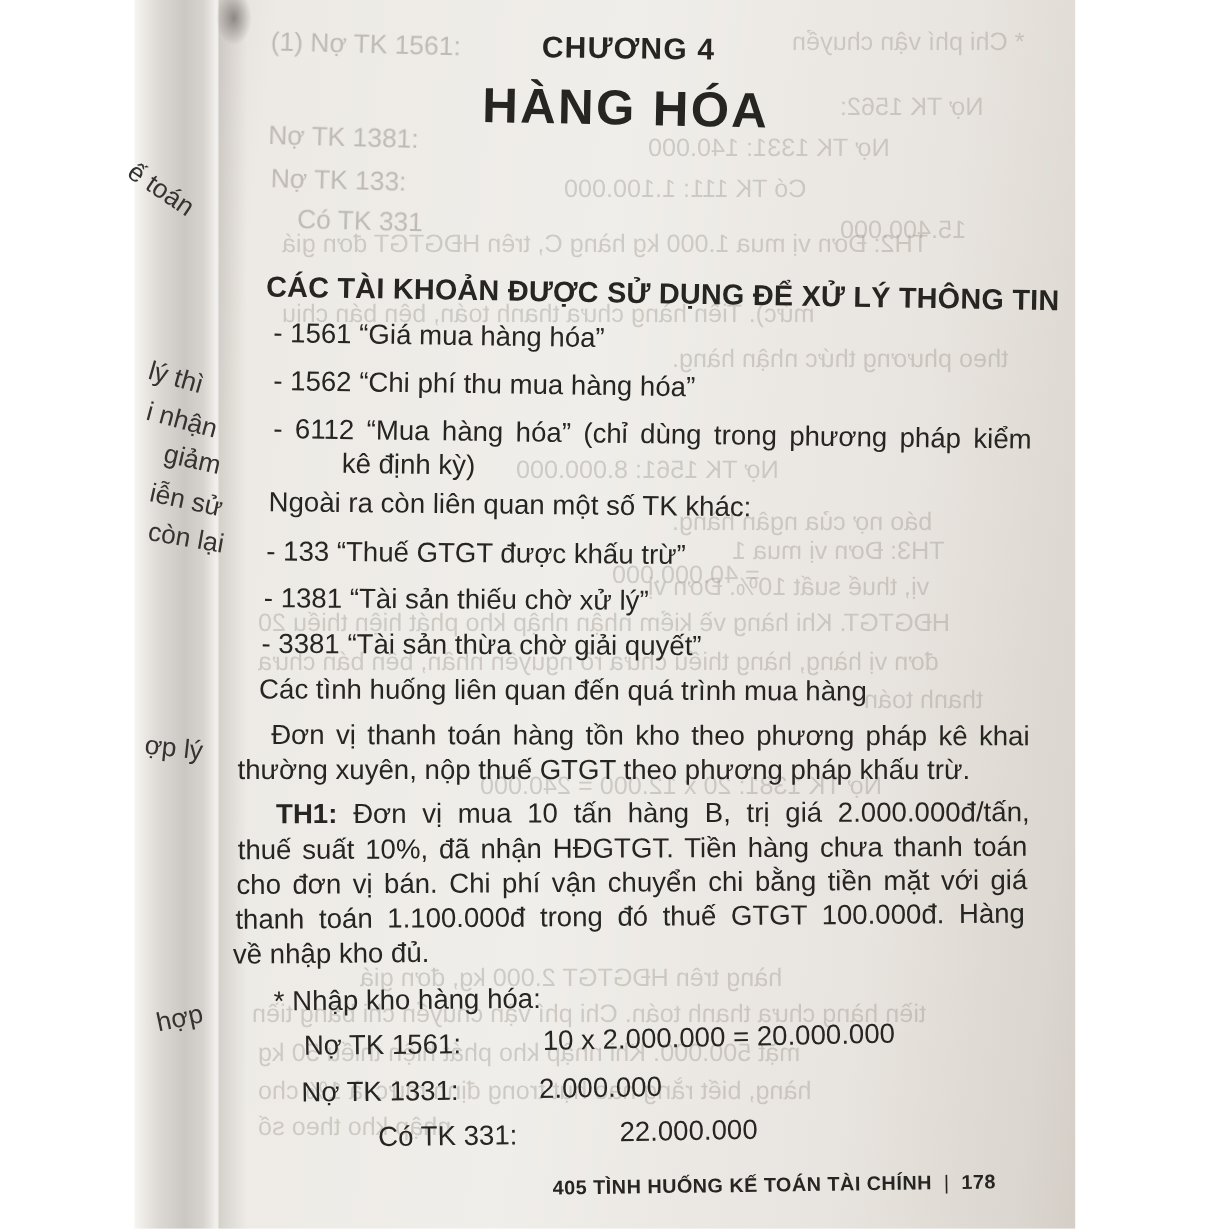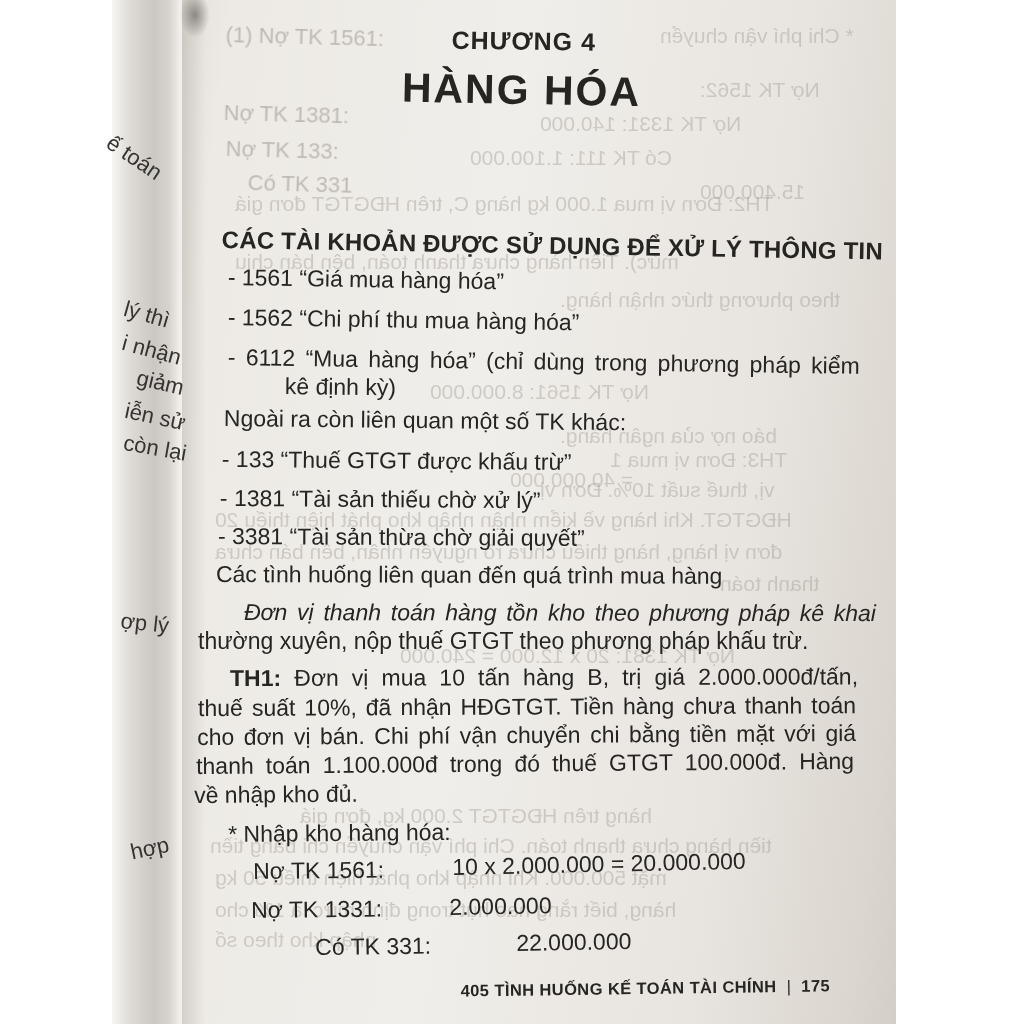--- a/index.html
+++ b/index.html
@@ -88,34 +88,34 @@
   <div class="t j" style="left:228px;top:343px;width:632px;transform:rotate(0.8deg);">- 6112 “Mua hàng hóa” (chỉ dùng trong phương pháp kiểm</div>
   <div class="t" style="left:285px;top:372px;transform:rotate(0.75deg);">kê định kỳ)</div>
 
   <div class="t" style="left:224px;top:404px;transform:rotate(0.6deg);">Ngoài ra còn liên quan một số TK khác:</div>
   <div class="t" style="left:222px;top:445px;transform:rotate(0.5deg);">- 133 “Thuế GTGT được khấu trừ”</div>
   <div class="t" style="left:220px;top:484px;transform:rotate(0.4deg);">- 1381 “Tài sản thiếu chờ xử lý”</div>
   <div class="t" style="left:218px;top:522px;transform:rotate(0.3deg);">- 3381 “Tài sản thừa chờ giải quyết”</div>
 
   <div class="t" style="left:216px;top:560px;transform:rotate(0.2deg);">Các tình huống liên quan đến quá trình mua hàng</div>
 
-  <div class="t j" style="left:244px;top:598px;width:632px;transform:rotate(0.1deg);font-style:italic;">Đơn vị thanh toán hàng tồn kho theo phương pháp kê khai</div>
+  <div class="t j" style="left:226px;top:598px;width:632px;transform:rotate(0.1deg);">Đơn vị thanh toán hàng tồn kho theo phương pháp kê khai</div>
   <div class="t" style="left:198px;top:627px;">thường xuyên, nộp thuế GTGT theo phương pháp khấu trừ.</div>
 
   <div class="t j" style="left:230px;top:664px;width:628px;transform:rotate(-0.15deg);"><span class="case-label">TH1:</span> <span>Đơn vị mua 10 tấn hàng B, trị giá 2.000.000đ/tấn,</span></div>
   <div class="t j" style="left:198px;top:694px;width:658px;transform:rotate(-0.25deg);">thuế suất 10%, đã nhận HĐGTGT. Tiền hàng chưa thanh toán</div>
   <div class="t j" style="left:197px;top:723px;width:659px;transform:rotate(-0.35deg);">cho đơn vị bán. Chi phí vận chuyển chi bằng tiền mặt với giá</div>
   <div class="t j" style="left:196px;top:752px;width:658px;transform:rotate(-0.45deg);">thanh toán 1.100.000đ trong đó thuế GTGT 100.000đ. Hàng</div>
   <div class="t" style="left:194px;top:781px;transform:rotate(-0.5deg);">về nhập kho đủ.</div>
 
   <div class="t" style="left:228px;top:820px;transform:rotate(-0.55deg);">* Nhập kho hàng hóa:</div>
 
   <div class="t" style="left:253px;top:857px;transform:rotate(-0.6deg);">Nợ TK 1561:</div>
   <div class="t" style="left:452px;top:853px;transform:rotate(-1.2deg);">10 x 2.000.000 = 20.000.000</div>
   <div class="t" style="left:251px;top:896px;transform:rotate(-0.65deg);">Nợ TK 1331:</div>
   <div class="t" style="left:449px;top:893px;transform:rotate(-1deg);">2.000.000</div>
   <div class="t" style="left:315px;top:933px;transform:rotate(-0.7deg);">Có TK 331:</div>
   <div class="t" style="left:516px;top:929px;transform:rotate(-1deg);">22.000.000</div>
 
   <div class="footer">
-    <span>405 TÌNH HUỐNG KẾ TOÁN TÀI CHÍNH</span><span class="sep">|</span><span>175</span>
+    <span>405 TÌNH HUỐNG KẾ TOÁN TÀI CHÍNH</span><span class="sep">|</span><span>178</span>
   </div>
 </div>
 
 </body></html>

